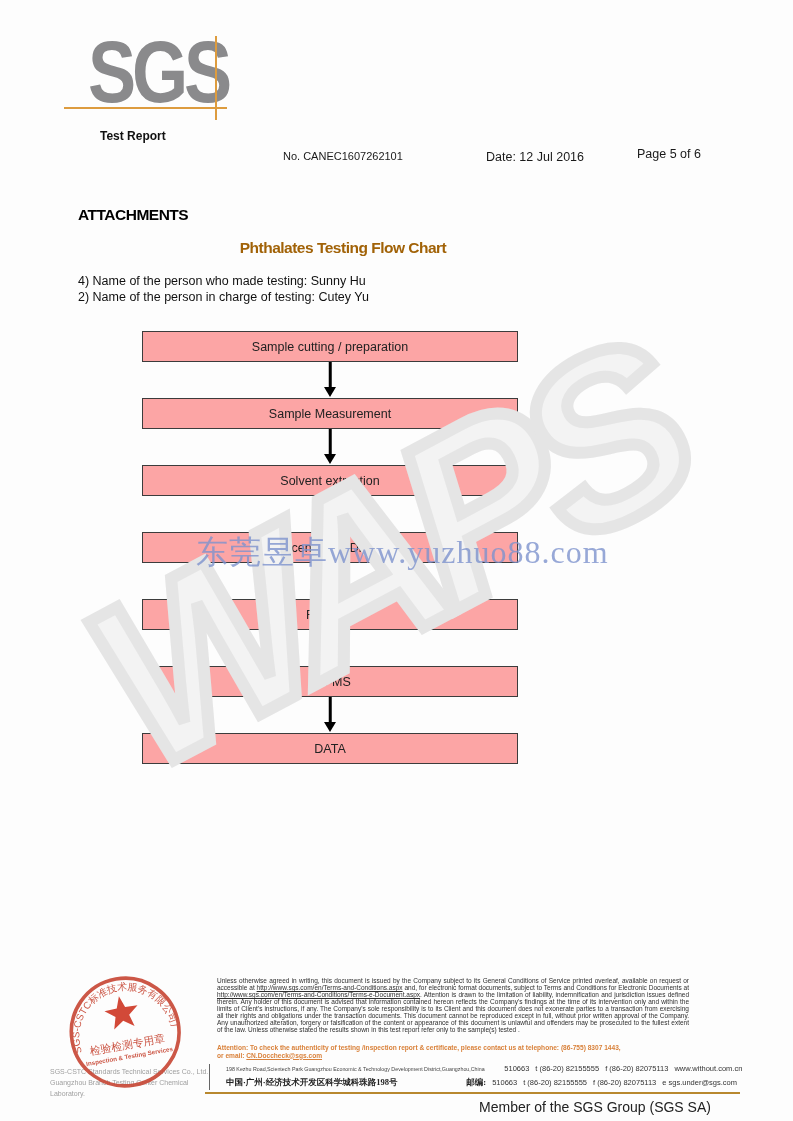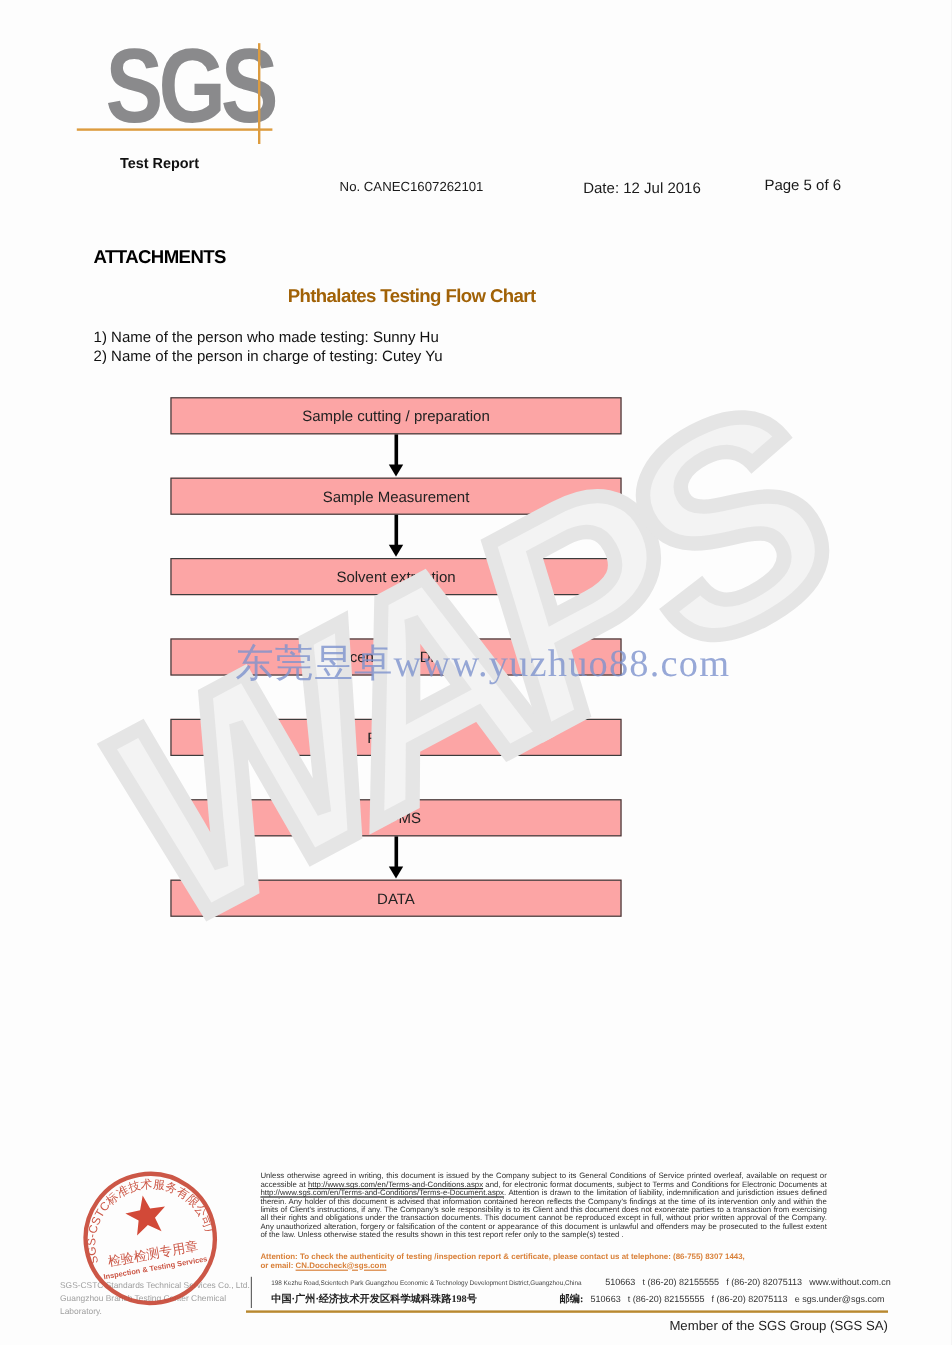--- a/index.html
+++ b/index.html
@@ -75,39 +75,39 @@
   .address-block {
     position:absolute; left:209px; top:1064px; width:528px;
     border-left:1px solid #666; padding-left:16px;
   }
   .addr-row { display:flex; align-items:baseline; gap:6px; height:13px; white-space:nowrap; }
   .addr-en { font-size:5.6px; color:#444; transform:scaleX(0.95); transform-origin:left; }
   .addr-cn { font-size:8.5px; font-weight:bold; color:#222;font-family:Liberation Serif, serif; }
   .addr-small { font-size:7.5px; color:#333; }
   .addr-gap { flex:1; }
   .footer-rule { position:absolute; left:205px; top:1092px; width:535px; height:2px; background:#b8882f; }
-  .member-line { position:absolute; left:450px; top:1099px; width:290px; text-align:right; font-size:11px; color:#222; }
+  .member-line { position:absolute; left:450px; top:1099px; width:290px; text-align:center; font-size:14px; color:#222; }
 </style>
 </head>
 <body>
 
 <div class="page">
 
   <div class="sgs-logo">SGS</div>
   <div class="logo-hline"></div>
   <div class="logo-vline"></div>
   <div class="report-title">Test Report</div>
   <div class="meta-no">No. CANEC1607262101</div>
   <div class="meta-date">Date: 12 Jul 2016</div>
   <div class="meta-page">Page 5 of 6</div>
 
   <div class="attachments-heading">ATTACHMENTS</div>
   <div class="chart-title">Phthalates Testing Flow Chart</div>
   <div class="notes">
-    <div>1) Name of the person who made testing:  Sunny Hu</div>
+    <div>4) Name of the person who made testing:  Sunny Hu</div>
     <div>2) Name of the person in charge of testing:  Cutey Yu</div>
   </div>
 
   <div class="flow-chart" id="flow-chart">
       <div class="flow-box">Sample cutting / preparation</div>
       <div class="flow-arrow"></div>
       <div class="flow-box">Sample Measurement</div>
       <div class="flow-arrow"></div>
       <div class="flow-box">Solvent extraction</div>
       <div class="flow-arrow"></div>

